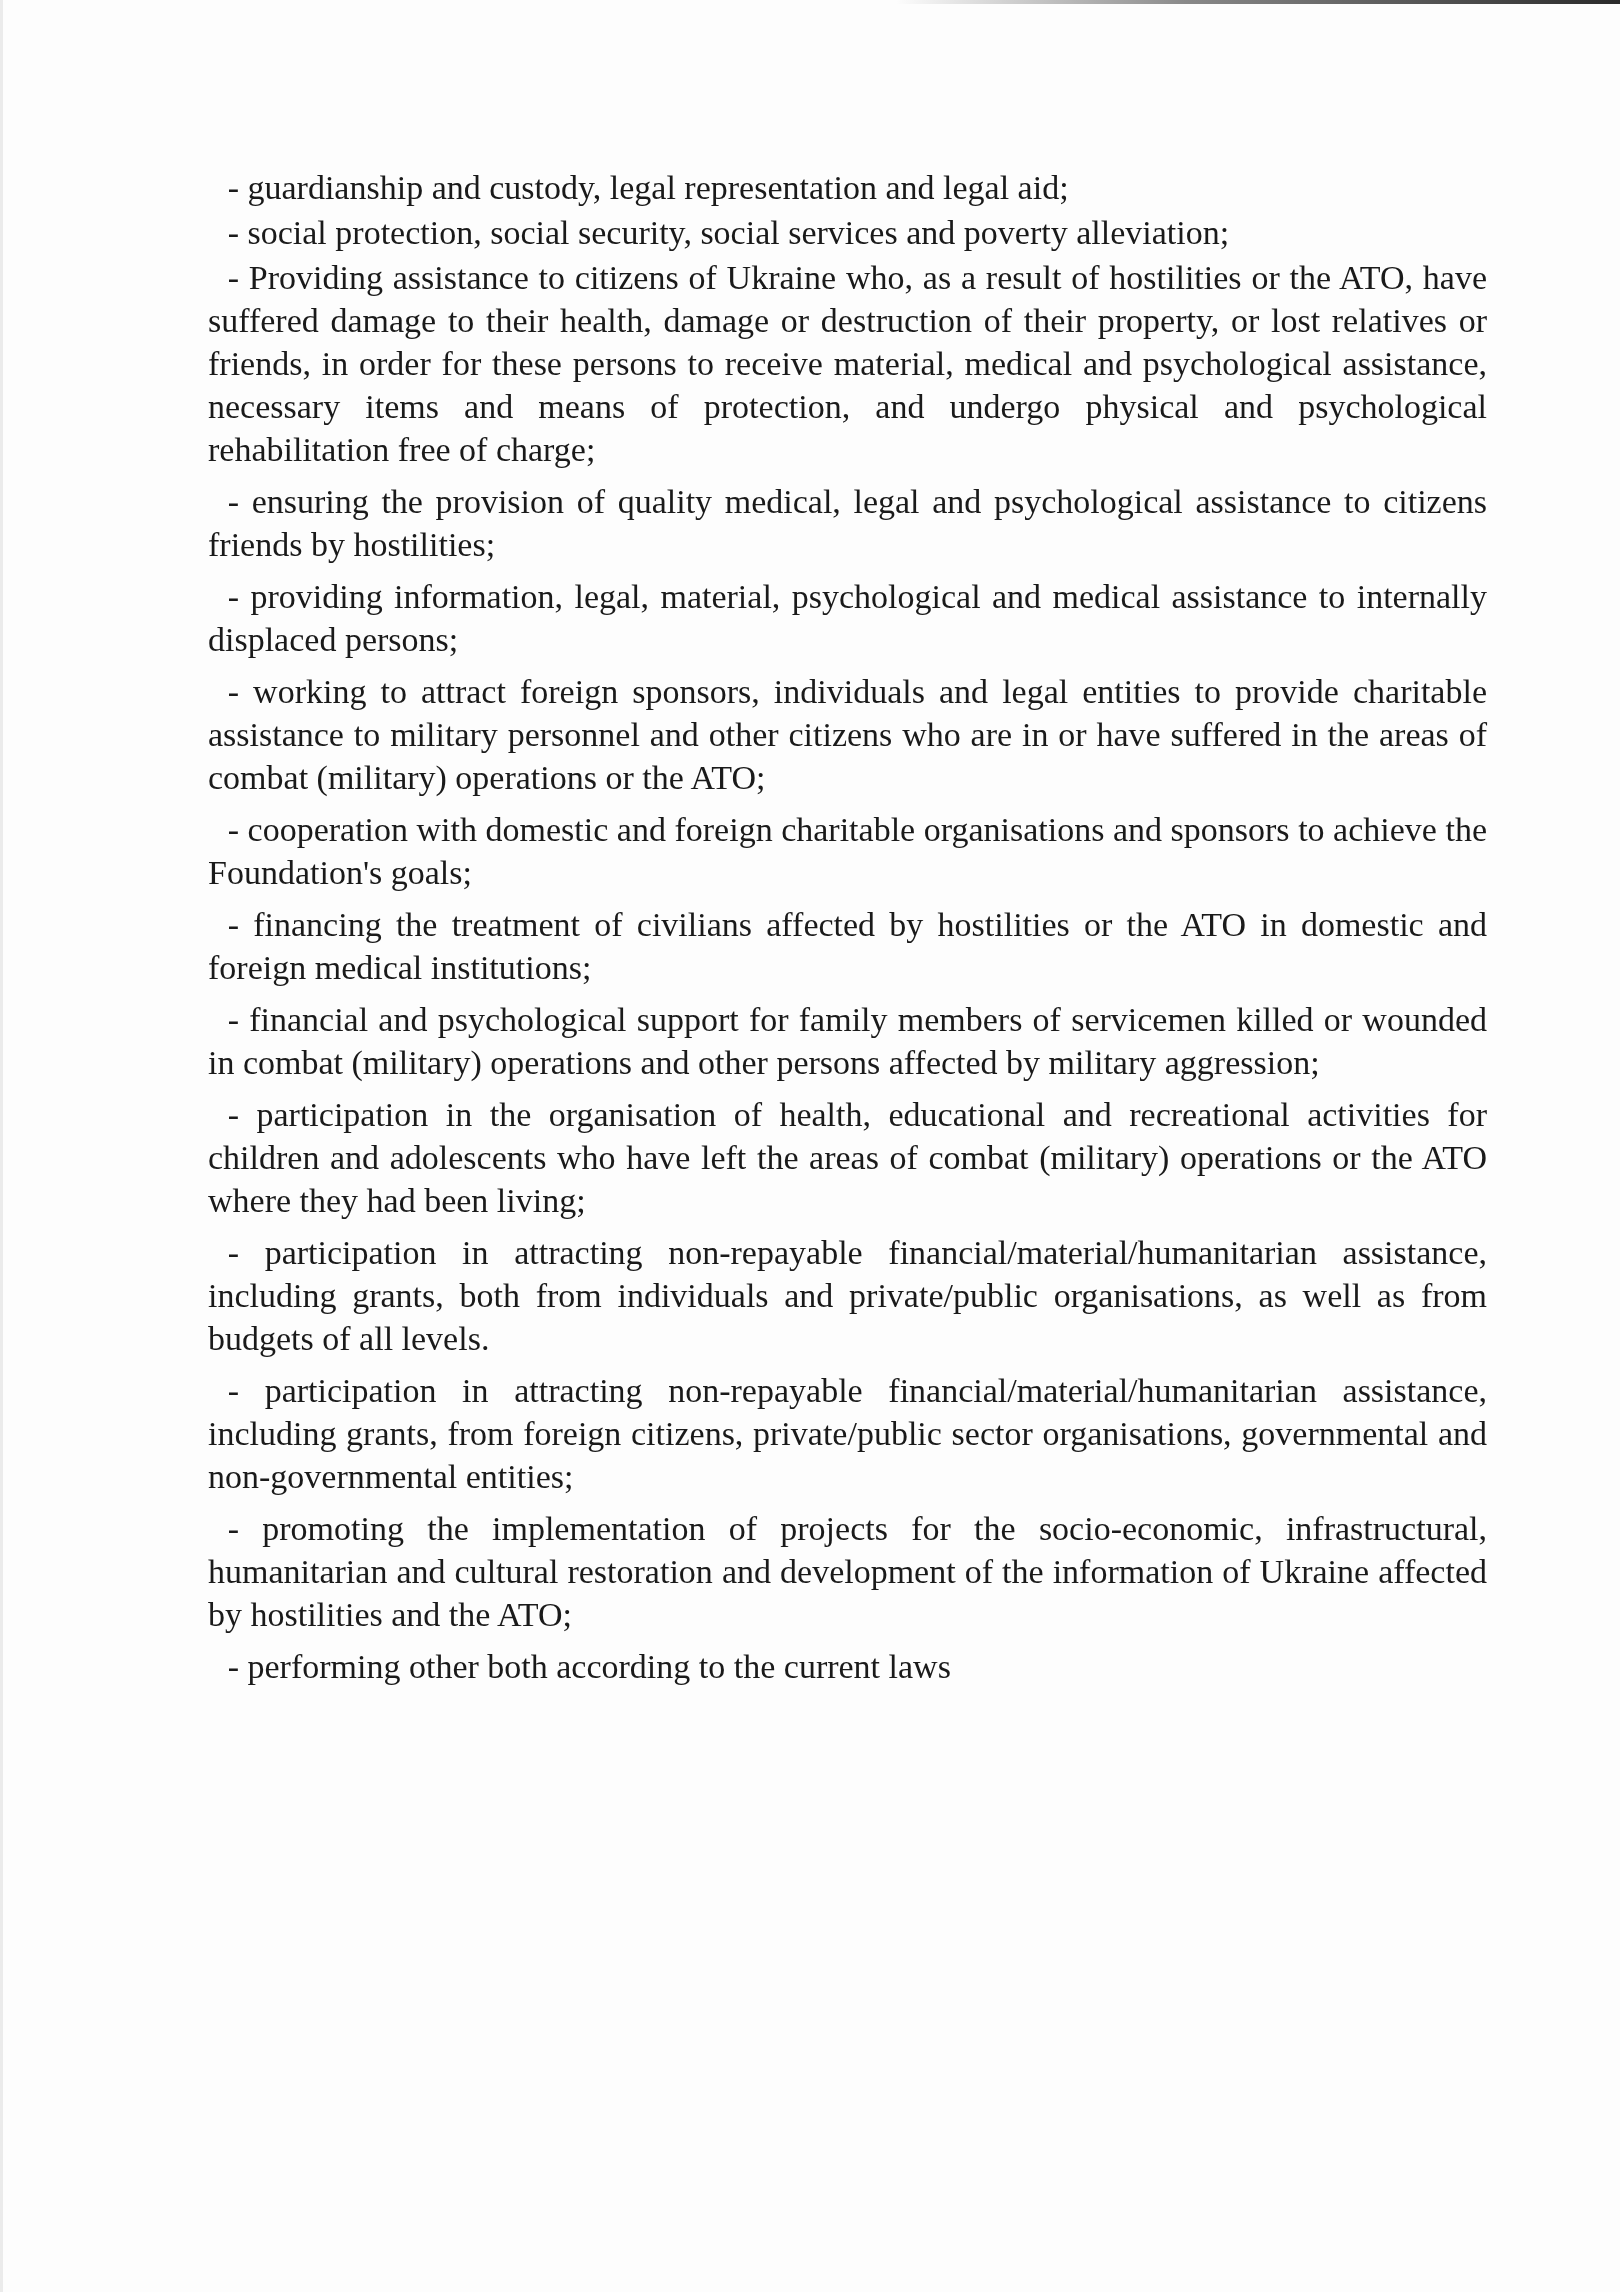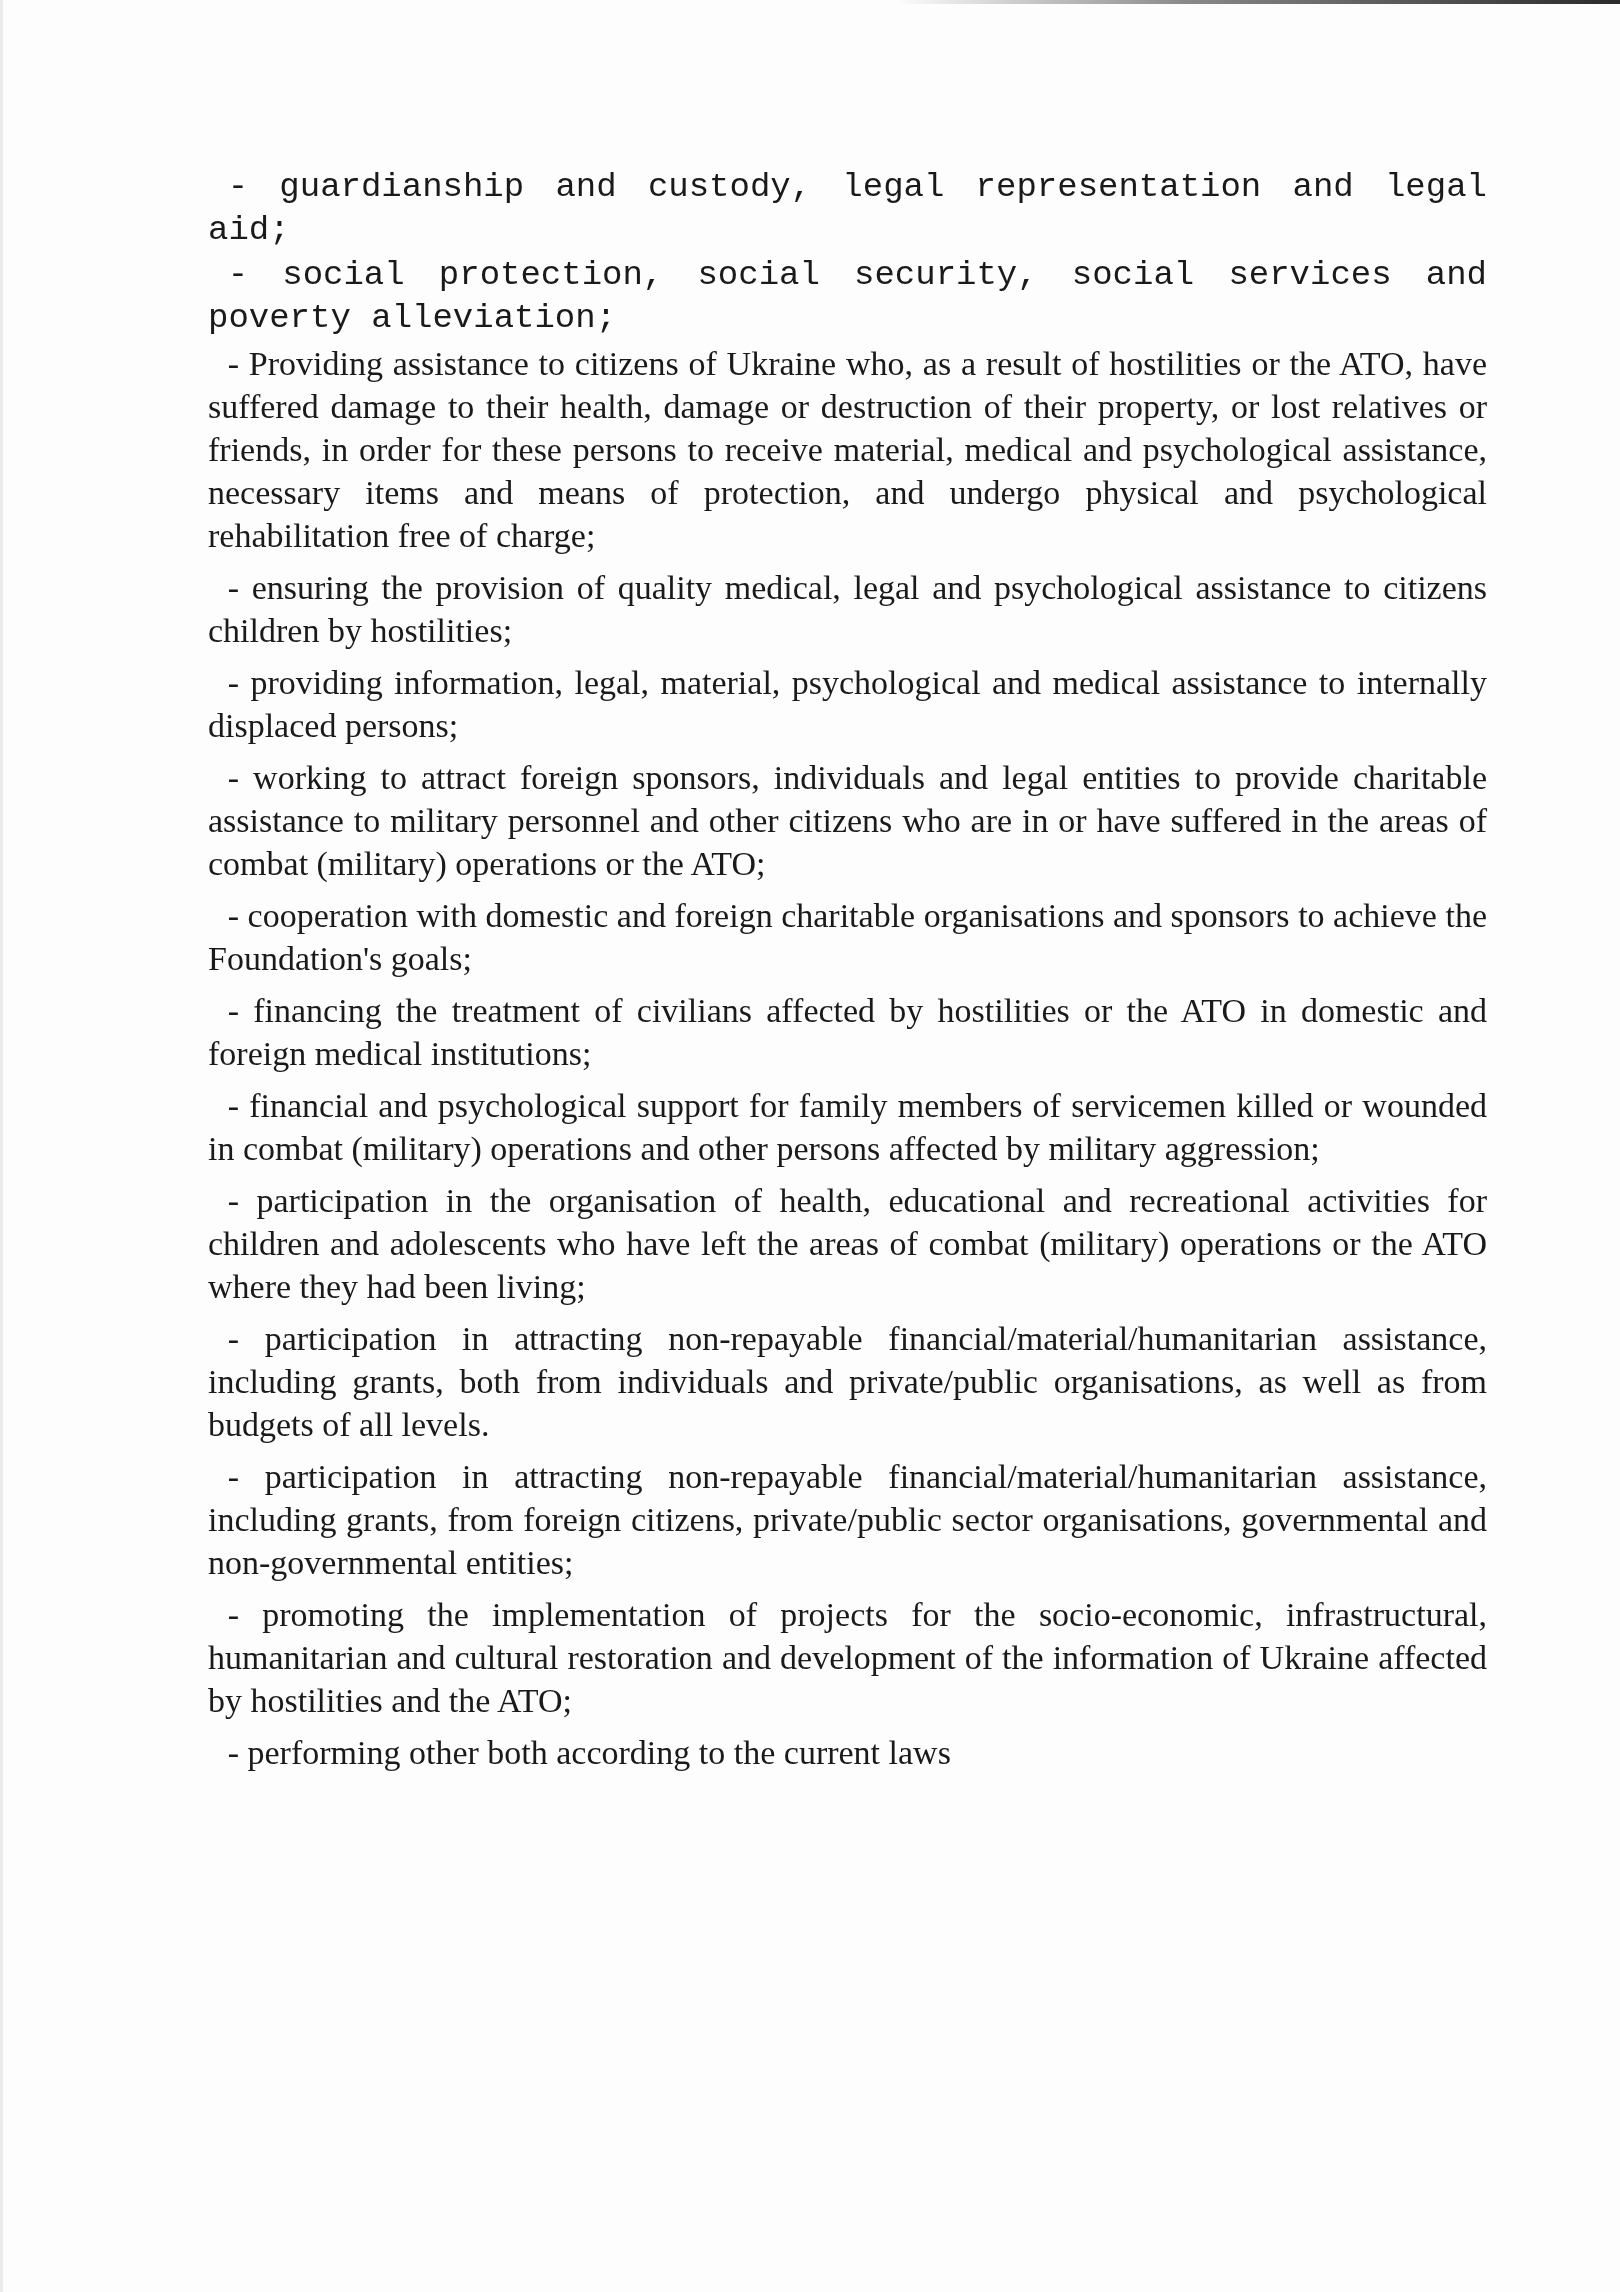--- a/index.html
+++ b/index.html
@@ -45,35 +45,35 @@
       margin: 0 0 9px 0;
       text-indent: 19.7px;
     }
     .para.heading {
       text-indent: 10.7px;
     }
     .para.heading .num {
       display: inline-block;
       width: 59px;
     }
-    .para.tight { margin-bottom: 1.8px; font-family: Liberation Mono, monospace; }
+    .para.tight { margin-bottom: 1.8px; }
   </style>
 </head>
 <body>
 
 <div class="scan-edge-top"></div>
 <div class="scan-edge-left"></div>
 
 <div class="page">
   <p class="para tight">- guardianship and custody, legal representation and legal aid;</p>
   <p class="para tight">- social protection, social security, social services and poverty alleviation;</p>
 
 
   <p class="para">- Providing assistance to citizens of Ukraine who, as a result of hostilities or the ATO, have suffered damage to their health, damage or destruction of their property, or lost relatives or friends, in order for these persons to receive material, medical and psychological assistance, necessary items and means of protection, and undergo physical and psychological rehabilitation free of charge;</p>
-  <p class="para">-  ensuring the provision of quality medical, legal and psychological assistance to citizens children by hostilities;</p>
+  <p class="para">-  ensuring the provision of quality medical, legal and psychological assistance to citizens friends by hostilities;</p>
   <p class="para">-  providing information, legal, material, psychological and medical assistance to internally displaced persons;</p>
   <p class="para">-  working to attract foreign sponsors, individuals and legal entities to provide charitable assistance to military personnel and other citizens who are in or have suffered in the areas of combat (military) operations or the ATO;</p>
   <p class="para">-  cooperation with domestic and foreign charitable organisations and sponsors to achieve the Foundation's goals;</p>
   <p class="para">-  financing the treatment of civilians affected by hostilities or the ATO in domestic and foreign medical institutions;</p>
   <p class="para">- financial and psychological support for family members of servicemen killed or wounded in combat (military) operations and other persons affected by military aggression;</p>
   <p class="para">- participation in the organisation of health, educational and recreational activities for children and adolescents who have left the areas of combat (military) operations or the ATO where they had been living;</p>
   <p class="para">- participation in attracting non-repayable financial/material/humanitarian assistance, including grants, both from individuals and private/public organisations, as well as from budgets of all levels.</p>
   <p class="para">- participation in attracting non-repayable financial/material/humanitarian assistance, including grants, from foreign citizens, private/public sector organisations, governmental and non-governmental entities;</p>
   <p class="para">- promoting the implementation of projects for the socio-economic, infrastructural, humanitarian and cultural restoration and development of the information of Ukraine affected by hostilities and the ATO;</p>
   <p class="para">- performing other both according to the current laws</p>

